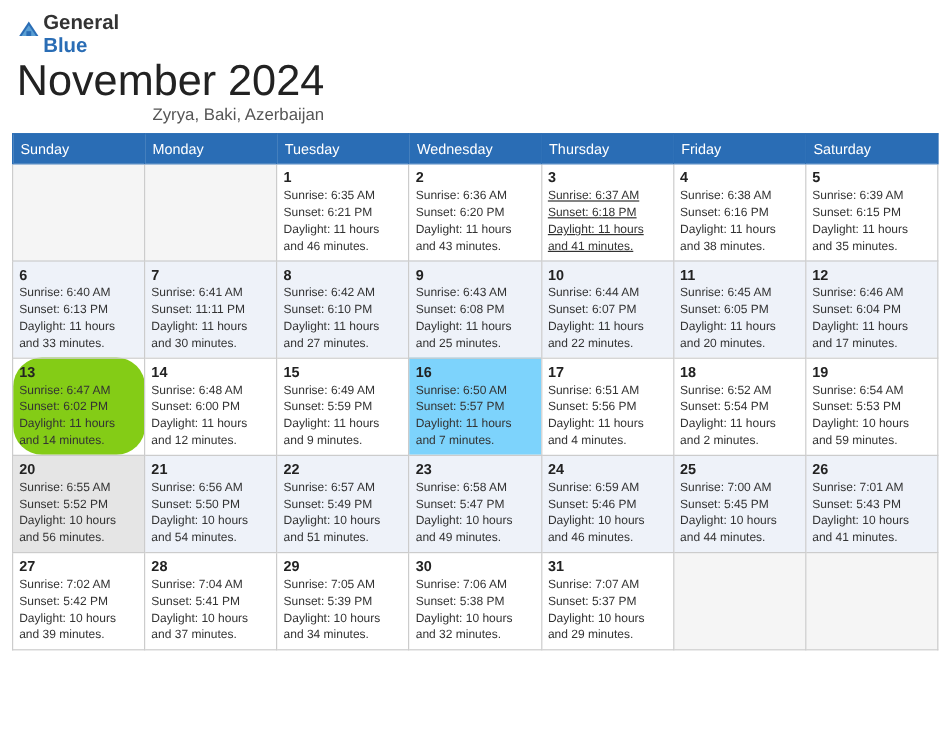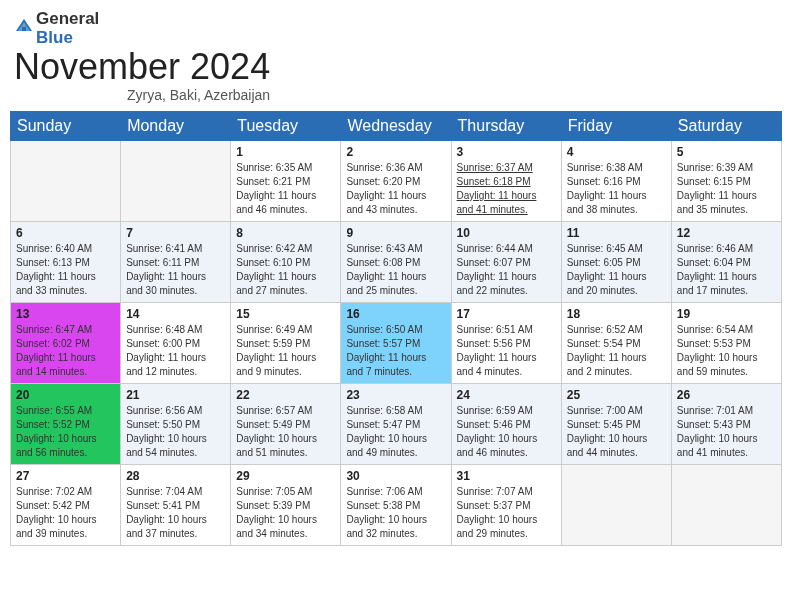--- a/index.html
+++ b/index.html
@@ -43,21 +43,21 @@
     .calendar {
       width: 100%;
       border-collapse: collapse;
       font-size: 10.5px;
     }
     .calendar th {
       background-color: #2a6db5;
       color: #fff;
       text-align: left;
       padding: 5px 6px;
-      font-size: 16px;
+      font-size: 12px;
       font-weight: normal;
       border: 1px solid #2a6db5;
     }
     .calendar td {
       border: 1px solid #ccc;
       vertical-align: top;
       padding: 4px 5px;
       width: 110px;
       min-height: 75px;
       height: 75px;
@@ -158,21 +158,21 @@
       <tr>
         <td style="background: rgb(238, 242, 249);">
           <span class="day-number">6</span>
           <div class="day-info" style="white-space: pre-line;">Sunrise: 6:40 AM
 Sunset: 6:13 PM
 Daylight: 11 hours and 33 minutes.</div>
         </td>
         <td style="background: rgb(238, 242, 249);">
           <span class="day-number">7</span>
           <div class="day-info" style="white-space: pre-line;">Sunrise: 6:41 AM
-Sunset: 6:11 PM
+Sunset: 11:11 PM
 Daylight: 11 hours and 30 minutes.</div>
         </td>
         <td style="background: rgb(238, 242, 249);">
           <span class="day-number">8</span>
           <div class="day-info" style="white-space: pre-line;">Sunrise: 6:42 AM
 Sunset: 6:10 PM
 Daylight: 11 hours and 27 minutes.</div>
         </td>
         <td style="background: rgb(238, 242, 249);">
           <span class="day-number">9</span>
@@ -193,21 +193,21 @@
 Daylight: 11 hours and 20 minutes.</div>
         </td>
         <td style="background: rgb(238, 242, 249);">
           <span class="day-number">12</span>
           <div class="day-info" style="white-space: pre-line;">Sunrise: 6:46 AM
 Sunset: 6:04 PM
 Daylight: 11 hours and 17 minutes.</div>
         </td>
       </tr>
       <tr>
-        <td style="background: #d946ef;">
+        <td style="background: #84cc16; border-radius: 24px;">
           <span class="day-number">13</span>
           <div class="day-info" style="white-space: pre-line;">Sunrise: 6:47 AM
 Sunset: 6:02 PM
 Daylight: 11 hours and 14 minutes.</div>
         </td>
         <td style="background: rgb(255, 255, 255);">
           <span class="day-number">14</span>
           <div class="day-info" style="white-space: pre-line;">Sunrise: 6:48 AM
 Sunset: 6:00 PM
 Daylight: 11 hours and 12 minutes.</div>
@@ -237,21 +237,21 @@
 Daylight: 11 hours and 2 minutes.</div>
         </td>
         <td style="background: rgb(255, 255, 255);">
           <span class="day-number">19</span>
           <div class="day-info" style="white-space: pre-line;">Sunrise: 6:54 AM
 Sunset: 5:53 PM
 Daylight: 10 hours and 59 minutes.</div>
         </td>
       </tr>
       <tr>
-        <td style="background: #22c55e;">
+        <td style="background: #e5e5e5;">
           <span class="day-number">20</span>
           <div class="day-info" style="white-space: pre-line;">Sunrise: 6:55 AM
 Sunset: 5:52 PM
 Daylight: 10 hours and 56 minutes.</div>
         </td>
         <td style="background: rgb(238, 242, 249);">
           <span class="day-number">21</span>
           <div class="day-info" style="white-space: pre-line;">Sunrise: 6:56 AM
 Sunset: 5:50 PM
 Daylight: 10 hours and 54 minutes.</div>

